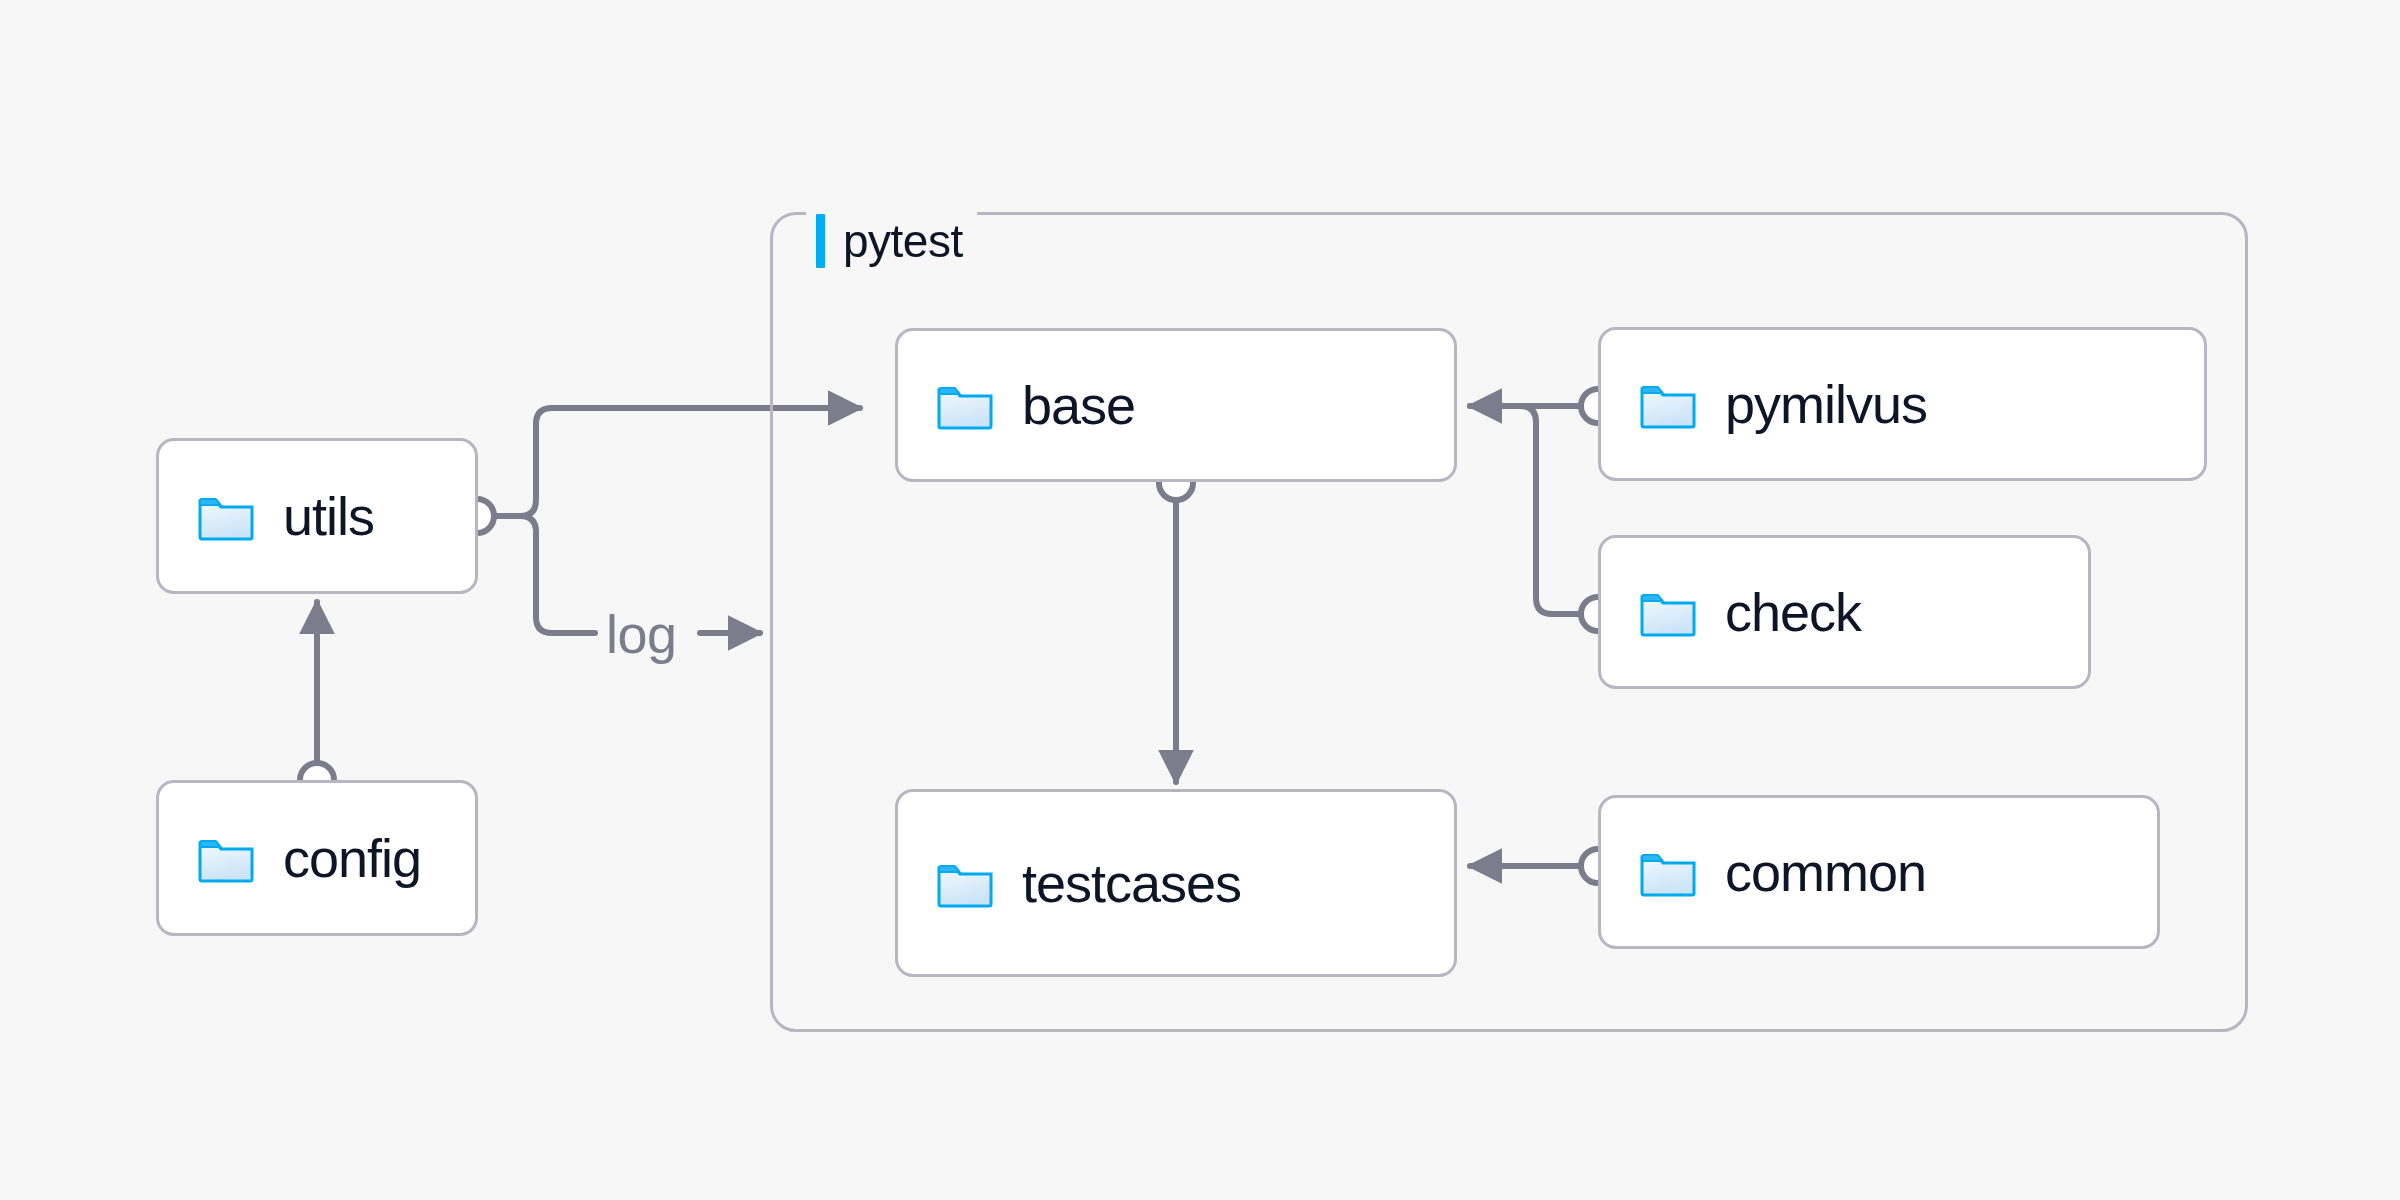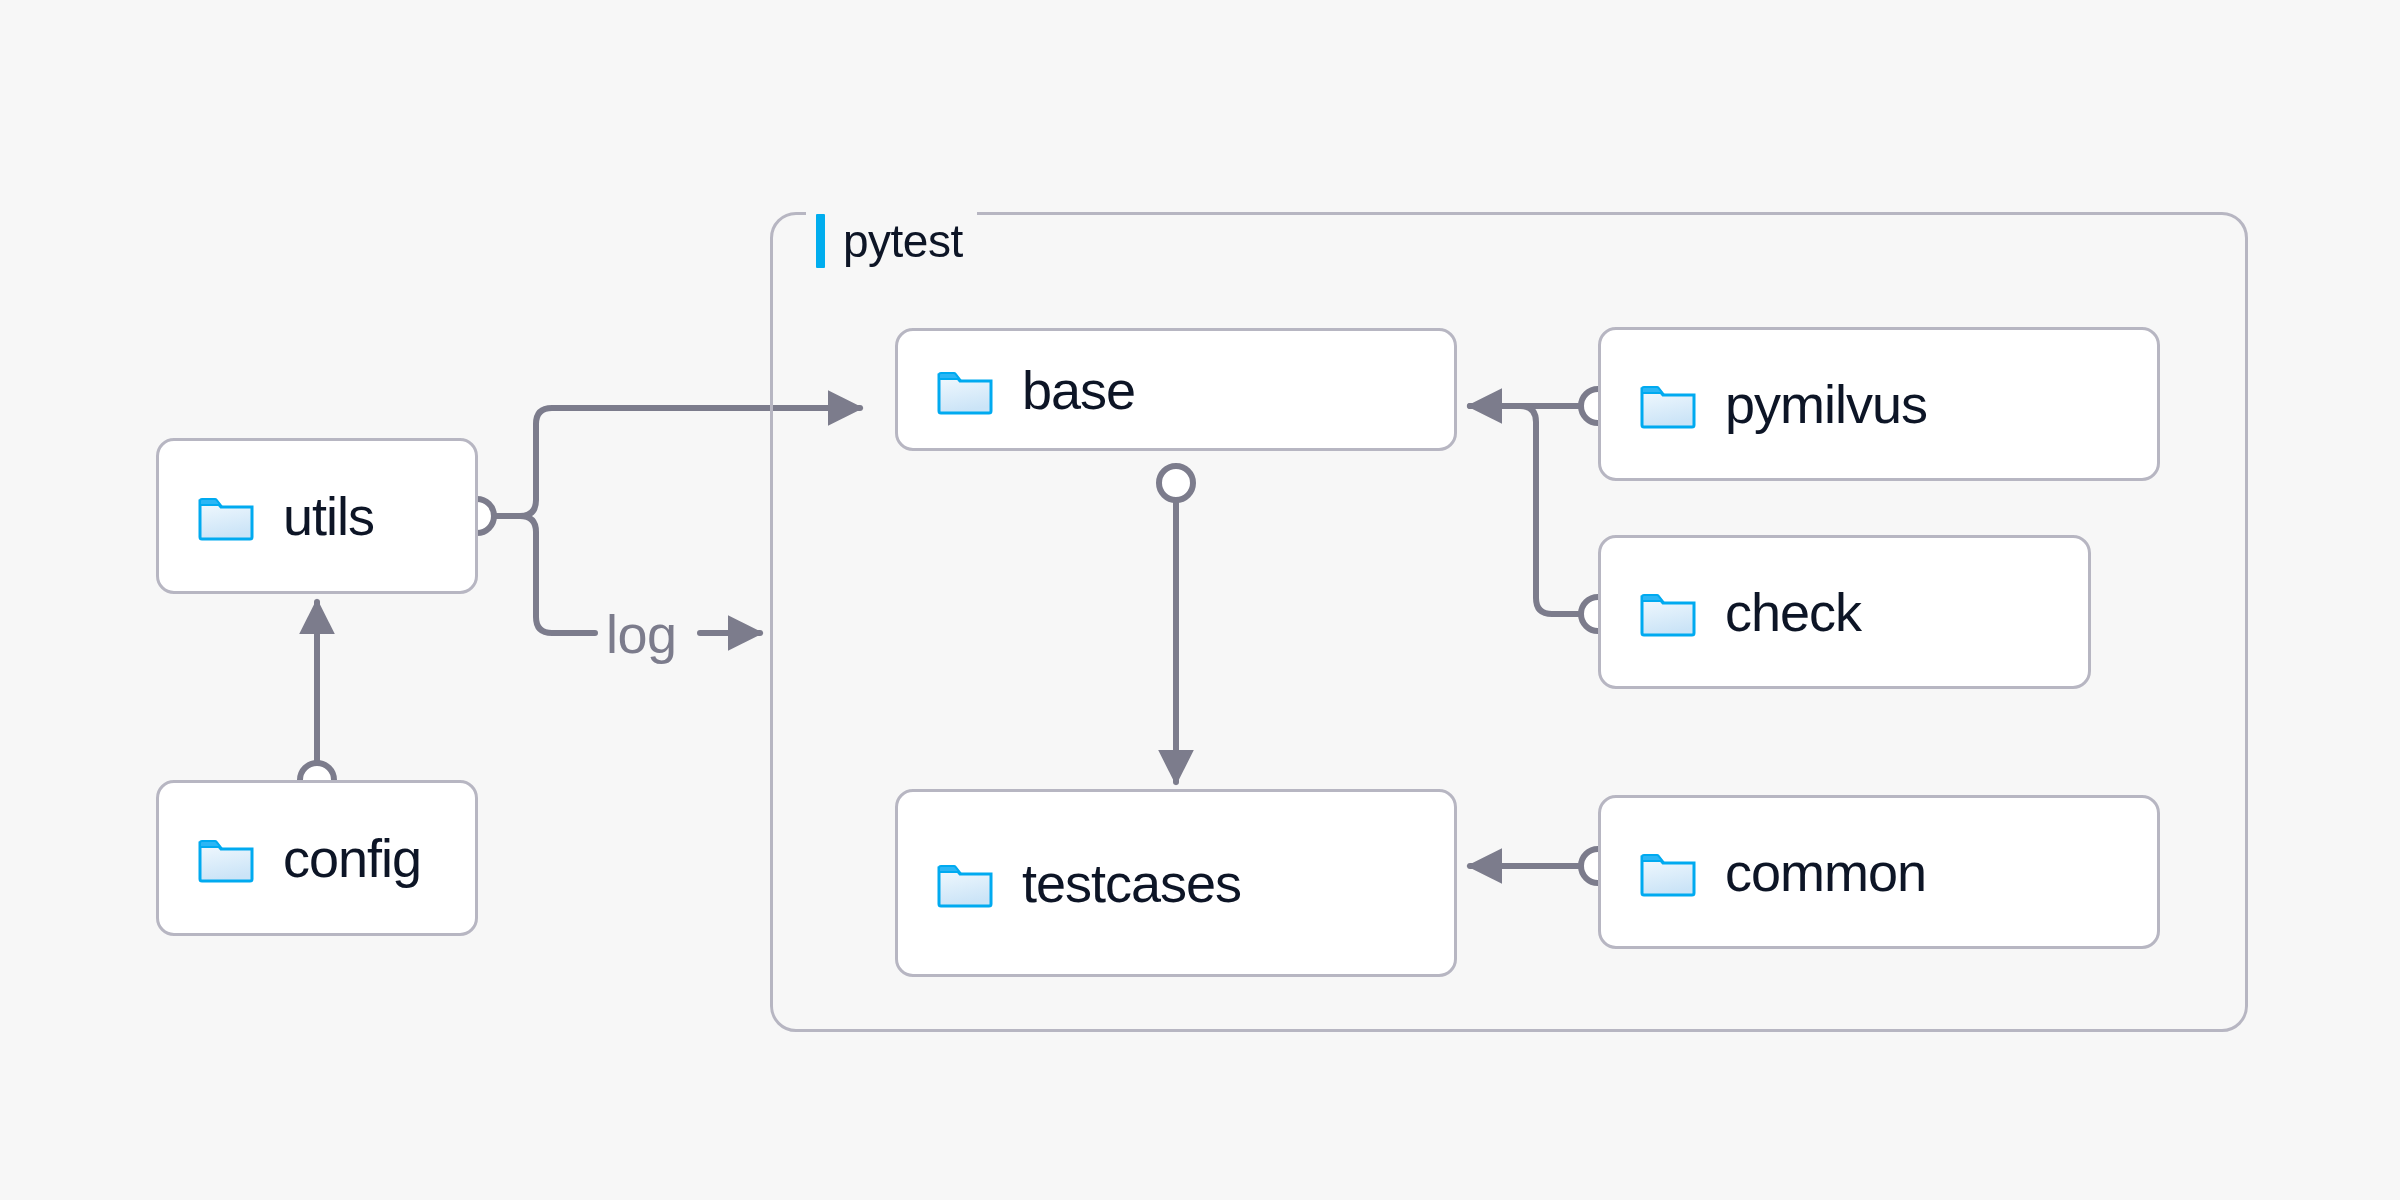--- a/index.html
+++ b/index.html
@@ -146,37 +146,37 @@
   </div>
 
   <div class="node" style="left:156px; top:438px; width:322px; height:156px;">
     <svg class="folder-icon" viewBox="0 0 58 50">
       <path d="M3 10 h16 l5 6 h31 v30 a2 2 0 0 1 -2 2 h-48 a2 2 0 0 1 -2 -2 z" fill="url(#folderGrad)" stroke="#00aaf0" stroke-width="3"></path>
       <path d="M3 10 a2 2 0 0 1 2 -2 h13 a2 2 0 0 1 1.6 0.8 l4 5.2 h-20.6 z" fill="#2bb6f5" stroke="#00aaf0" stroke-width="2"></path>
     </svg>
     <span class="node-label">utils</span>
   </div>
 
-  <div class="node" style="left:895px; top:328px; width:562px; height:123px;">
+  <div class="node" style="left:895px; top:328px; width:562px; height:154px;">
     <svg class="folder-icon" viewBox="0 0 58 50">
       <path d="M3 10 h16 l5 6 h31 v30 a2 2 0 0 1 -2 2 h-48 a2 2 0 0 1 -2 -2 z" fill="url(#folderGrad)" stroke="#00aaf0" stroke-width="3"></path>
       <path d="M3 10 a2 2 0 0 1 2 -2 h13 a2 2 0 0 1 1.6 0.8 l4 5.2 h-20.6 z" fill="#2bb6f5" stroke="#00aaf0" stroke-width="2"></path>
     </svg>
     <span class="node-label">base</span>
   </div>
 
   <div class="node" style="left:895px; top:789px; width:562px; height:188px;">
     <svg class="folder-icon" viewBox="0 0 58 50">
       <path d="M3 10 h16 l5 6 h31 v30 a2 2 0 0 1 -2 2 h-48 a2 2 0 0 1 -2 -2 z" fill="url(#folderGrad)" stroke="#00aaf0" stroke-width="3"></path>
       <path d="M3 10 a2 2 0 0 1 2 -2 h13 a2 2 0 0 1 1.6 0.8 l4 5.2 h-20.6 z" fill="#2bb6f5" stroke="#00aaf0" stroke-width="2"></path>
     </svg>
     <span class="node-label">testcases</span>
   </div>
 
-  <div class="node" style="left:1598px; top:327px; width:562px; height:154px;">
+  <div class="node" style="left:1598px; top:327px; width:609px; height:154px;">
     <svg class="folder-icon" viewBox="0 0 58 50">
       <path d="M3 10 h16 l5 6 h31 v30 a2 2 0 0 1 -2 2 h-48 a2 2 0 0 1 -2 -2 z" fill="url(#folderGrad)" stroke="#00aaf0" stroke-width="3"></path>
       <path d="M3 10 a2 2 0 0 1 2 -2 h13 a2 2 0 0 1 1.6 0.8 l4 5.2 h-20.6 z" fill="#2bb6f5" stroke="#00aaf0" stroke-width="2"></path>
     </svg>
     <span class="node-label">pymilvus</span>
   </div>
 
   <div class="node" style="left:1598px; top:535px; width:493px; height:154px;">
     <svg class="folder-icon" viewBox="0 0 58 50">
       <path d="M3 10 h16 l5 6 h31 v30 a2 2 0 0 1 -2 2 h-48 a2 2 0 0 1 -2 -2 z" fill="url(#folderGrad)" stroke="#00aaf0" stroke-width="3"></path>

